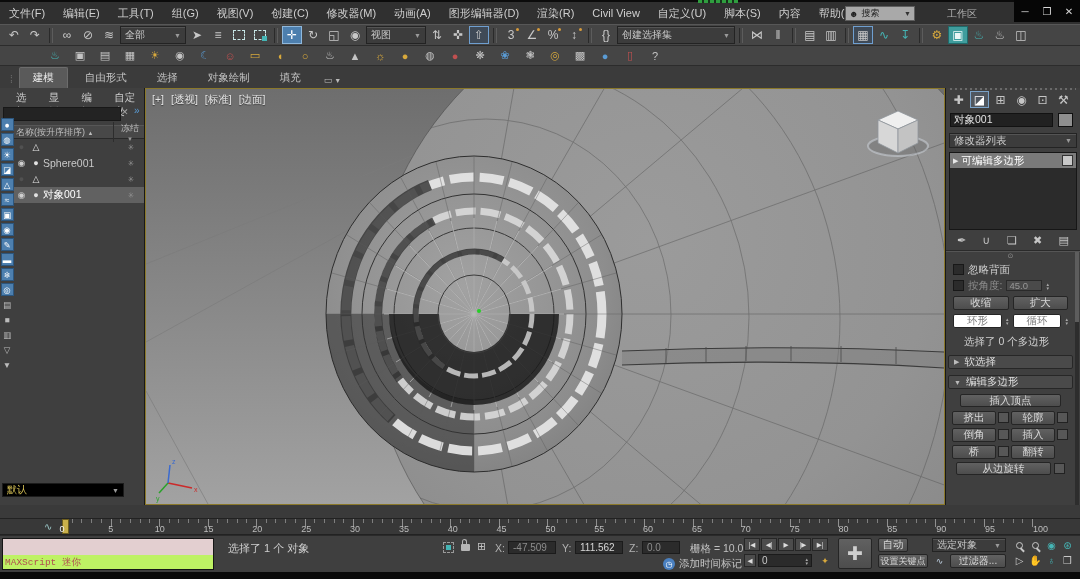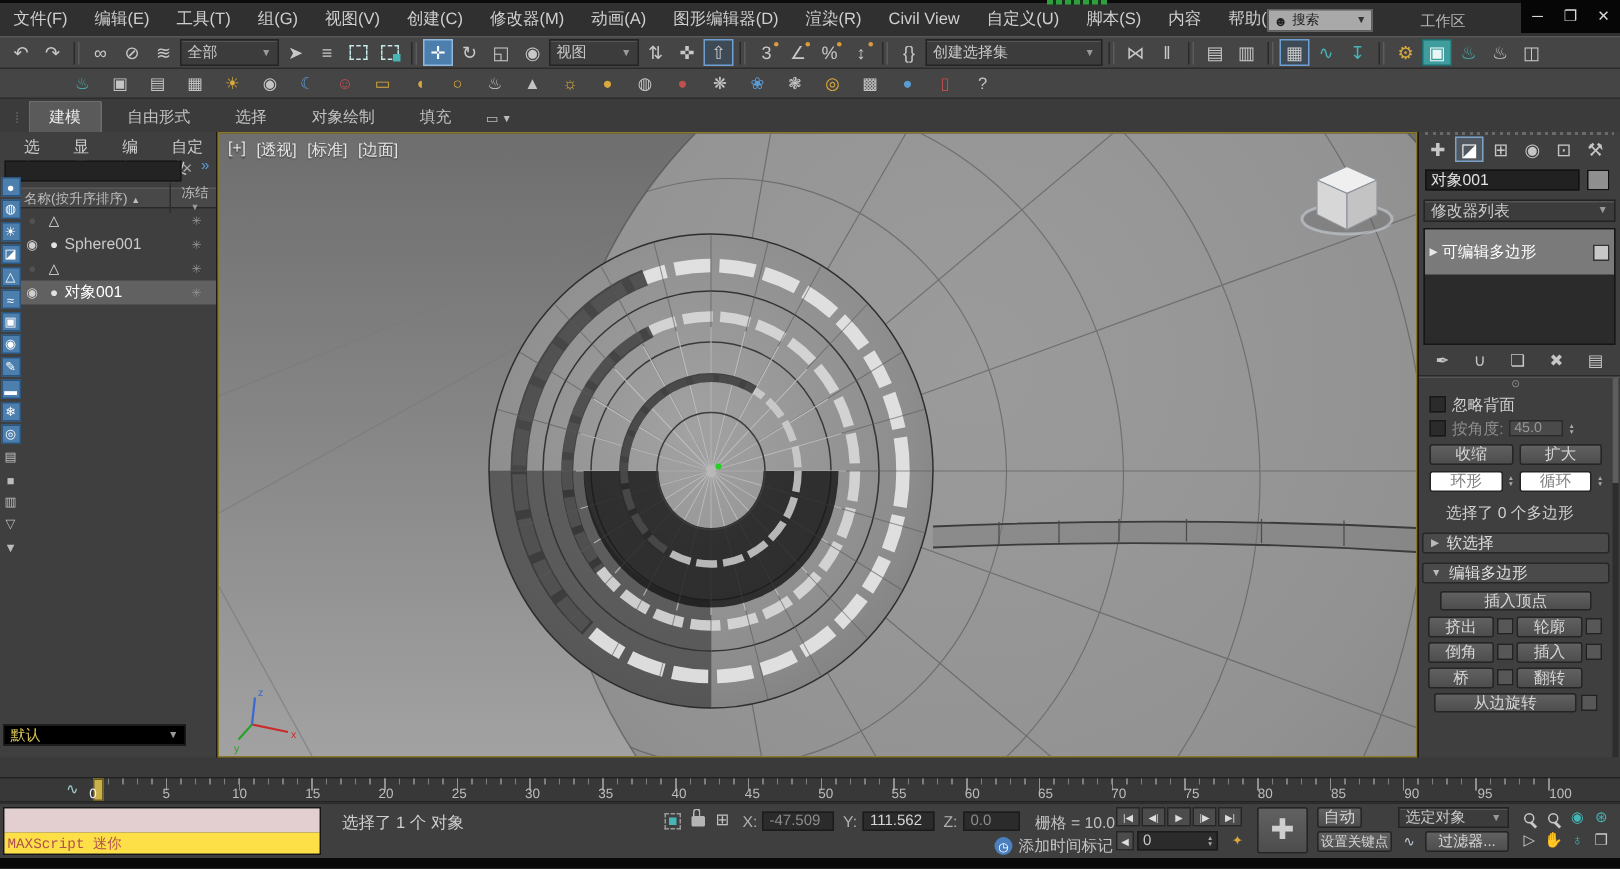--- a/index.html
+++ b/index.html
@@ -80,21 +80,21 @@
   #cp-tabs{position:absolute;left:3px;top:3px;display:flex;gap:2px;}
   .cp-tab{width:19px;height:17px;display:flex;align-items:center;justify-content:center;font-size:12px;color:#c6c6c6;box-sizing:border-box;}
   .cp-tab[data-active="true"]{background:#50575f;border:1px solid #7aa2c8;color:#fff;}
   #cp-name{position:absolute;left:4px;top:25px;width:103px;height:14px;background:#212121;border:1px solid #121212;font-size:10.5px;color:#e2e2e2;
            display:flex;align-items:center;padding:0 3px;box-sizing:border-box;}
   #cp-swatch{position:absolute;left:112px;top:25px;width:15px;height:14px;background:#8f8f8f;border:1px solid #101010;box-sizing:border-box;}
   #cp-modlist{position:absolute;left:3px;top:45px;width:128px;height:15px;background:#3c3c3c;border:1px solid #232323;box-shadow:inset 0 1px 0 #545454;
               display:flex;align-items:center;font-size:10.5px;color:#cccccc;padding:0 4px;box-sizing:border-box;}
   #cp-modlist .arr{margin-left:auto;color:#999;font-size:7px;}
   #cp-stack{position:absolute;left:3px;top:64px;width:128px;height:78px;background:#2b2b2b;border:1px solid #161616;box-sizing:border-box;}
-  .stack-row{height:30px;background:#7a7a7a;color:#fff;display:flex;align-items:center;font-size:10.5px;gap:3px;padding:0 3px;}
+  .stack-row{height:15px;background:#7a7a7a;color:#fff;display:flex;align-items:center;font-size:10.5px;gap:3px;padding:0 3px;}
   .stack-row .arr{font-size:7px;color:#e8e8e8;}
   .stack-row .mini{margin-left:auto;width:9px;height:9px;background:#c8c8c8;border:1px solid #333;}
   #cp-stacktools{position:absolute;left:3px;top:146px;width:128px;display:flex;justify-content:space-between;padding:0 8px;box-sizing:border-box;}
   #cp-stacktools span{font-size:11px;color:#c6c6c6;}
   #cp-divider{position:absolute;left:0;top:162px;width:135px;height:1px;background:#2a2a2a;border-bottom:1px solid #555;}
   #cp-scrollarea{position:absolute;left:0;top:164px;width:129px;bottom:0;overflow:hidden;font-size:10.5px;}
   .cp-indicator{height:8px;display:flex;align-items:center;justify-content:center;color:#8f8f8f;font-size:7px;}
   .cbrow{display:flex;align-items:center;gap:4px;margin:3px 0 0 7px;height:13px;}
   .cb{width:9px;height:9px;background:#2b2b2b;border:1px solid #181818;flex:none;}
   .graylbl{color:#8d8d8d;}
@@ -135,21 +135,21 @@
   #tb-major{position:absolute;left:62px;top:0;width:976px;height:8px;background:repeating-linear-gradient(90deg,#909090 0 1px,transparent 1px 48.5px);}
   #tb-labels{position:absolute;left:56px;top:5px;width:992px;display:flex;justify-content:space-between;z-index:2;}
   .tick{min-width:12px;text-align:center;font-size:9px;color:#bdbdbd;}
   .tick:first-child{color:#f0f0f0;}
   #playhead{position:absolute;left:62px;top:0;width:7px;height:15px;background:#c9b04b;border:1px solid #6e5e1d;z-index:1;box-sizing:border-box;}
   #tb-curvebtn{position:absolute;left:44px;top:2px;font-size:10px;color:#9cc8c8;}
   
   #statusbar{left:0;top:535px;width:1080px;height:37px;background:#3f3f3f;border-top:1px solid #2a2a2a;box-sizing:border-box;}
   #listener{position:absolute;left:2px;top:2px;width:212px;height:32px;border:1px solid #161616;display:flex;flex-direction:column;box-sizing:border-box;}
   #lis-pink{flex:1;background:#e3cfd0;}
-  #lis-white{height:14px;background:#fde047;color:#b05050;font-family:"Liberation Mono","DejaVu Sans Mono",monospace;font-size:9.5px;
+  #lis-white{height:14px;background:#bef264;color:#b05050;font-family:"Liberation Mono","DejaVu Sans Mono",monospace;font-size:9.5px;
              display:flex;align-items:center;padding:0 2px;overflow:hidden;white-space:nowrap;}
   #st-sel{position:absolute;left:228px;top:5px;font-size:11px;color:#cfcfcf;white-space:nowrap;}
   #iso-icon{position:absolute;left:443px;top:6px;width:11px;height:11px;border:1px dashed #9a9a9a;box-sizing:border-box;}
   #iso-icon::after{content:"";position:absolute;inset:2px;background:#45b5b5;}
   #lock-icon{position:absolute;left:461px;top:8px;width:9px;height:7px;background:#b5b5b5;border-radius:1px;}
   #lock-icon::before{content:"";position:absolute;left:1px;top:-5px;width:5px;height:5px;border:1.5px solid #b5b5b5;border-bottom:none;border-radius:4px 4px 0 0;box-sizing:border-box;}
   #abs-icon{position:absolute;left:477px;top:4px;font-size:11px;color:#c0c0c0;}
   .coordlbl{position:absolute;top:6px;font-size:10.5px;color:#b2b2b2;}
   .cfield{position:absolute;top:5px;height:13px;background:#2b2b2b;border:1px solid #1b1b1b;font-size:10px;display:flex;align-items:center;
           padding:0 4px;box-sizing:border-box;}

